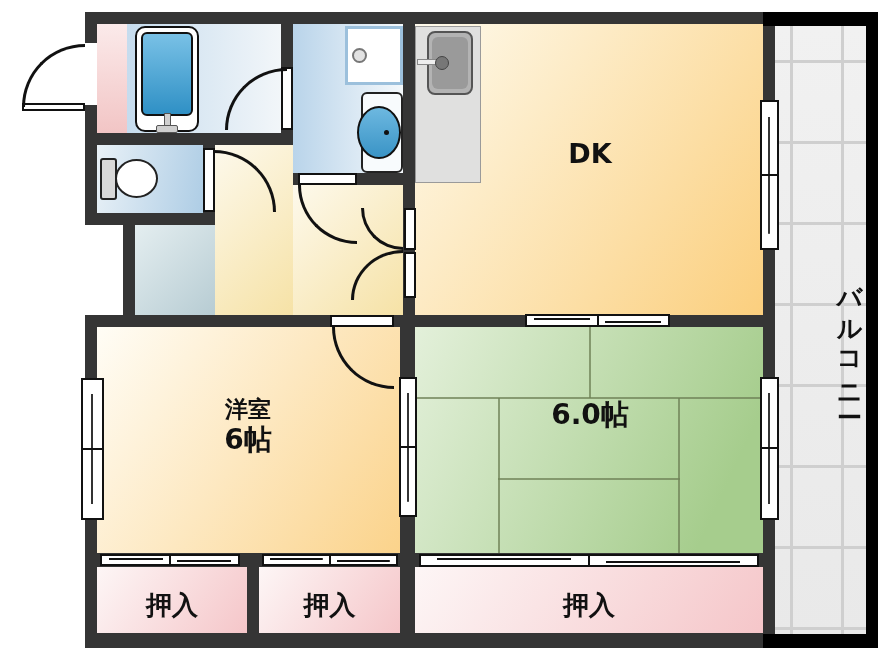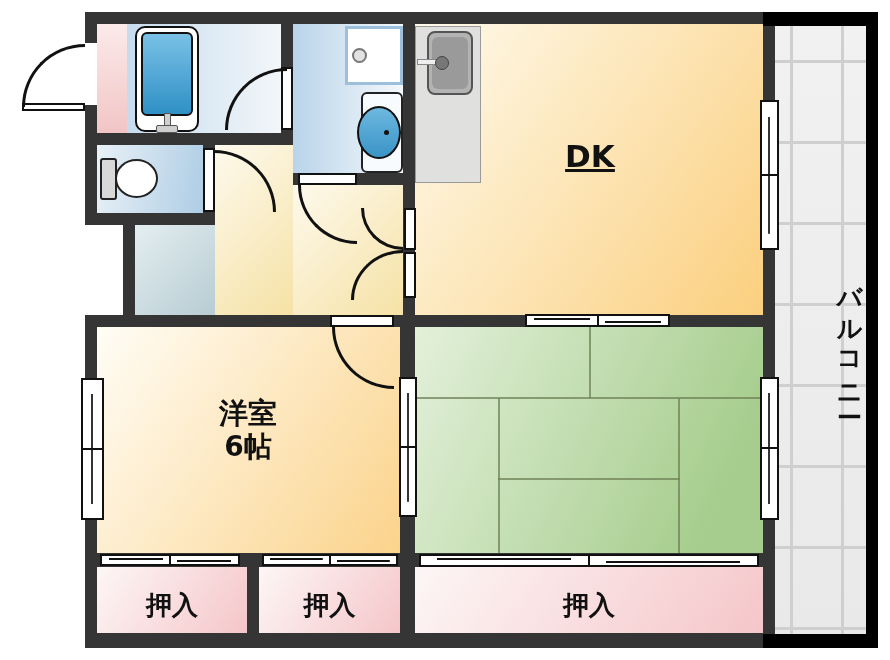--- a/index.html
+++ b/index.html
@@ -62,22 +62,22 @@
   .pan-c{background:#e2e2e2;border:2px solid #777;border-radius:50%;}
   .basin-counter{background:#f8fbfd;border:2px solid #222;border-radius:6px;}
   .basin-bowl{background:linear-gradient(180deg,#6db8e0,#3a94c6);border:2px solid #111;border-radius:50%;}
   .dot{background:#111;border-radius:50%;}
   .sink-o{background:#b3b3b3;border:2px solid #555;border-radius:8px;}
   .sink-i{background:#9a9a9a;border-radius:6px;}
   .faucet{background:#777;border:1px solid #444;border-radius:50%;}
   .handle{background:#eee;border:1px solid #888;}
   
   .lbl{color:#111;font-weight:bold;text-align:center;line-height:1.18;}
-  .lbl-room{font-size:29px;}
-  .lbl-dk{font-size:31px;text-decoration:underline;}
+  .lbl-room{font-size:23px;}
+  .lbl-dk{font-size:27px;}
   .lbl-size{font-size:28px;font-weight:bold;}
   .lbl-sm{font-size:26px;}
   .lbl-v{writing-mode:vertical-rl;text-orientation:mixed;font-size:25px;font-weight:bold;
          letter-spacing:5px;color:#111;}
 </style>
 </head>
 <body>
 
 <div id="plan">
 
@@ -155,20 +155,21 @@
   <div class="abs leaf" style="left:404px;top:252px;width:12px;height:46px;"></div>
   <div class="abs arc arc-tl" style="left:351px;top:250px;width:52px;height:50px;"></div>
 
   <div class="abs leaf" style="left:330px;top:315px;width:64px;height:12px;"></div>
   <div class="abs arc arc-bl" style="left:332px;top:327px;width:62px;height:62px;"></div>
 
   <div class="abs lbl" style="left:465px;top:138px;width:250px;">
     <div class="lbl-dk">DK</div>
   </div>
   <div class="abs lbl" style="left:465px;top:398px;width:250px;">
+    <div class="lbl-size">6.0帖</div>
   </div>
   <div class="abs lbl" style="left:123px;top:396px;width:250px;">
     <div class="lbl-room">洋室</div>
     <div class="lbl-size">6帖</div>
   </div>
   <div class="abs lbl-v" style="left:775px;top:238px;width:91px;height:200px;display:flex;justify-content:center;">バルコニー</div>
   <div class="abs lbl lbl-sm" style="left:97px;top:590px;width:150px;">押入</div>
   <div class="abs lbl lbl-sm" style="left:259px;top:590px;width:141px;">押入</div>
   <div class="abs lbl lbl-sm" style="left:415px;top:590px;width:348px;">押入</div>
 

